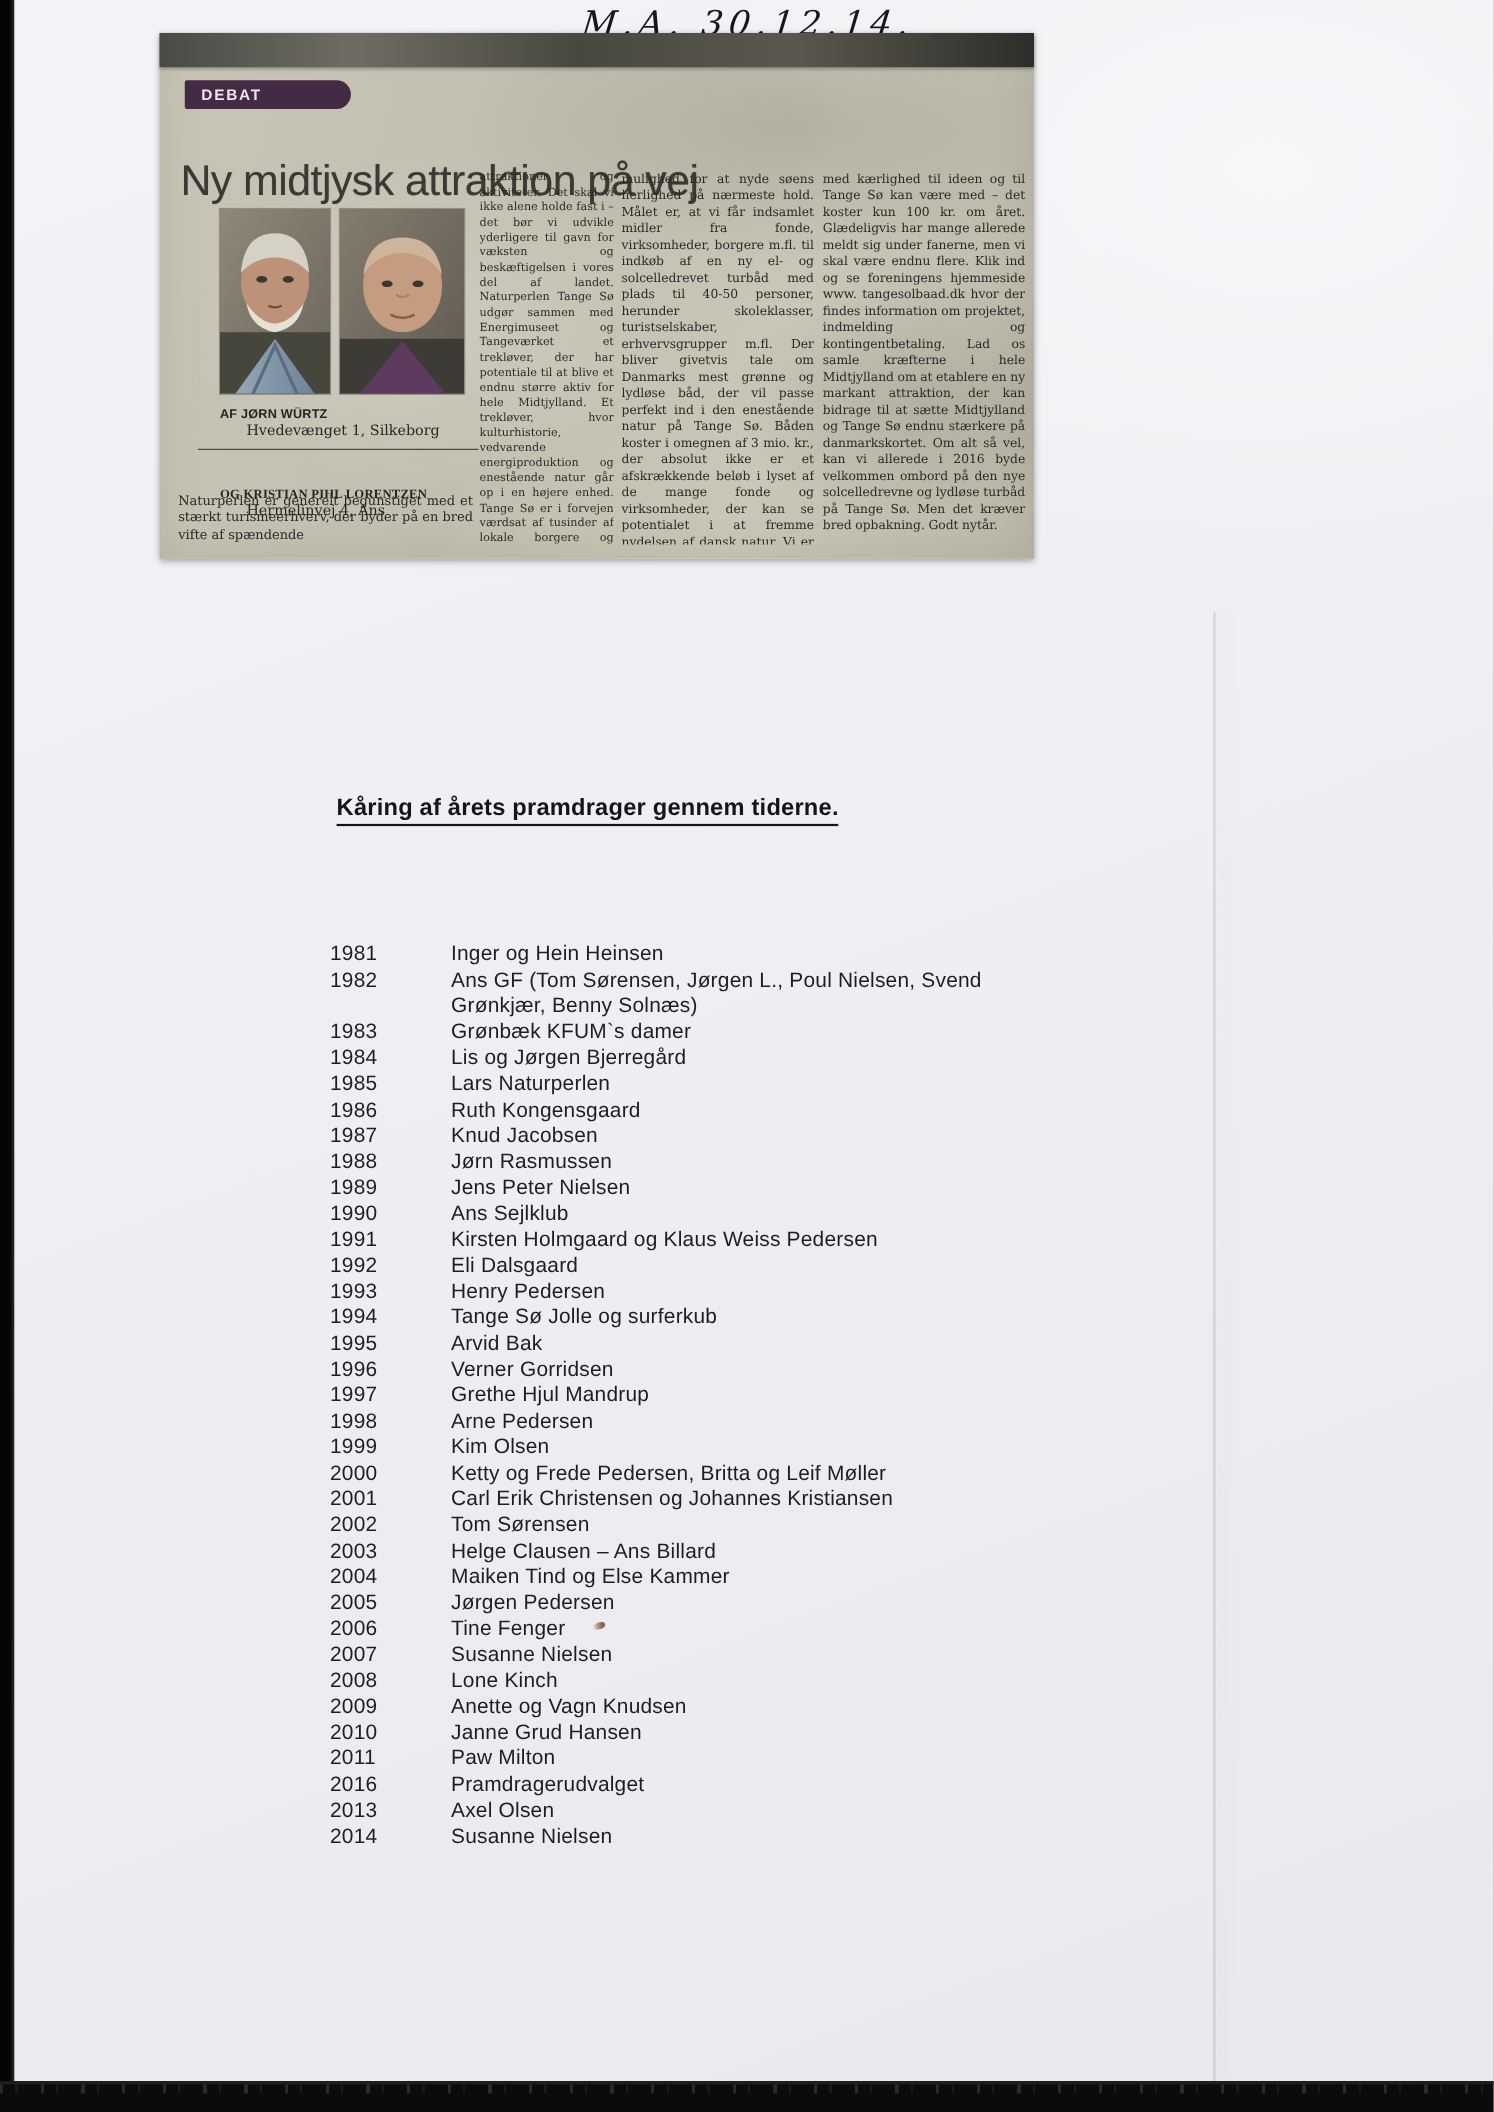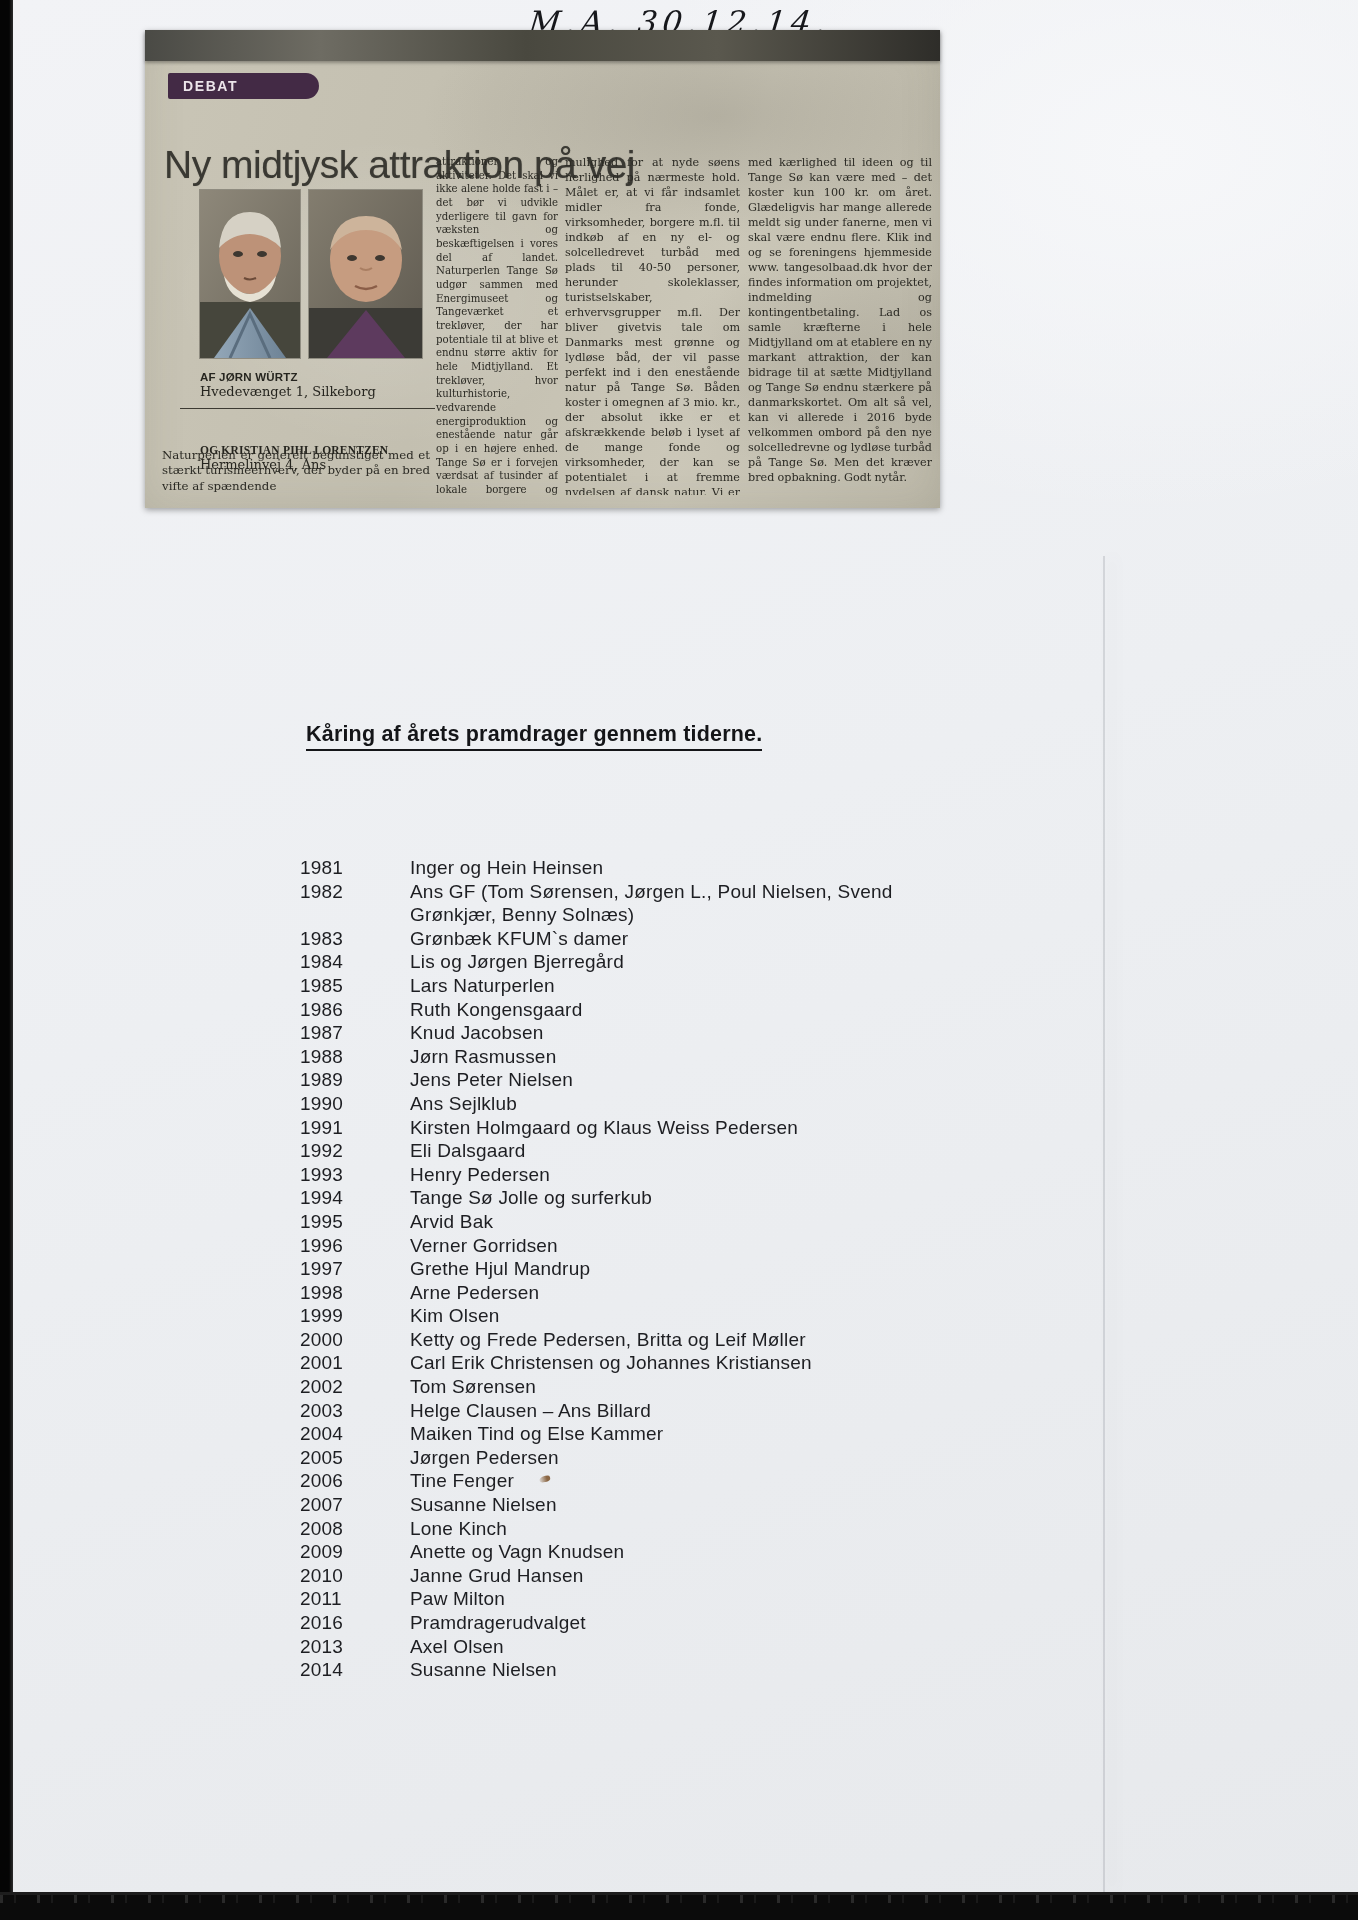--- a/index.html
+++ b/index.html
@@ -55,21 +55,21 @@
     position:absolute; left:19px; top:73px; width:760px;
     font-size:39px; font-weight:400; letter-spacing:-0.5px; color:#3a3933;
     text-shadow:0 0 1px rgba(58,57,51,.4);
     margin-top:40px;
   }
   .photos { position:absolute; left:55px; top:160px; display:flex; gap:9px; }
   .photo { box-shadow:0 0 0 1px rgba(60,58,50,.4); }
 
   .byline { position:absolute; left:55px; top:341px; width:235px; color:#26251f; }
   .byline .name { font-weight:bold; font-size:11.5px; letter-spacing:.2px; }
-  .byline .addr { font-family:"DejaVu Serif", serif; font-size:13px; margin-top:1px; }
+  .byline .addr { font-family:"DejaVu Serif", serif; font-size:13px; margin-top:1px;margin-left:24px; }
   .byline .rule { border:none; border-top:1.4px solid #3c3a32; margin:9px 0 0 -20px; width:255px; }
   .byline .b2 { margin-top:35px;font-family:Liberation Serif, serif; }
 
   .clip-col {
     position:absolute; top:125px; height:340px;
     font-family:"DejaVu Serif", serif; color:#2b2a24;
     text-align:justify; overflow:hidden;
     line-height:1.34; word-spacing:-0.3px;
   }
   .col1p { position:absolute; left:17px; top:418px; width:268px;

